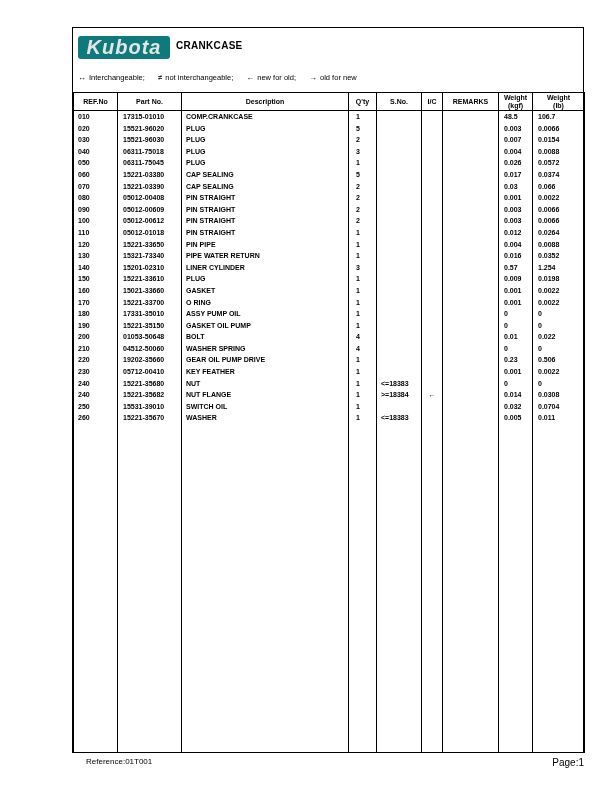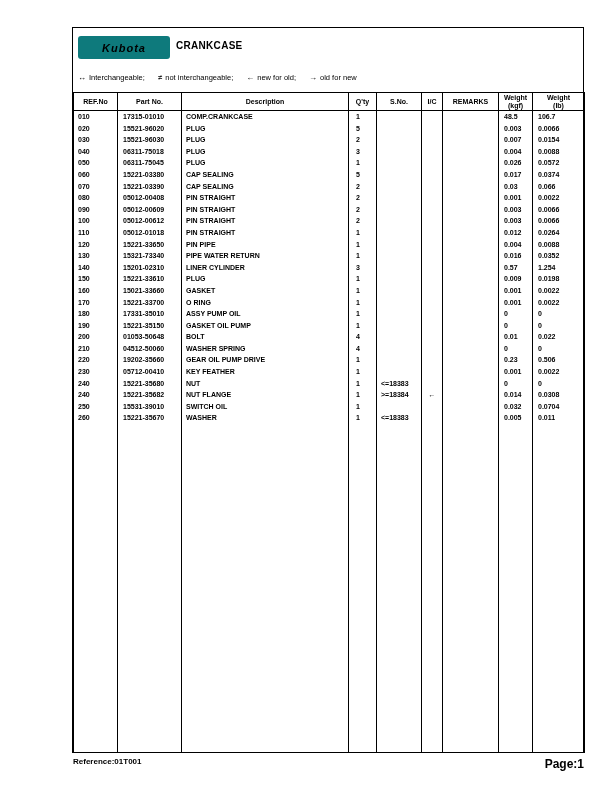--- a/index.html
+++ b/index.html
@@ -14,24 +14,24 @@
   }
   .page-border {
     position: absolute; left: 72px; top: 27px;
     width: 512px; height: 726px;
     border: 1px solid #000;
   }
   .logo {
     position: absolute; left: 78px; top: 36px;
     width: 92px; height: 23px;
     background: #0e7a7c;
-    color: #000000;
+    color: #e5e5e5;
     display: flex; align-items: center; justify-content: center;
     font-weight: bold; font-style: italic;
-    font-size: 11px; letter-spacing: 1px;
+    font-size: 20px; letter-spacing: 1px;
     border-radius: 3px;
   }
   .doc-title {
     position: absolute; left: 176px; top: 40px;
     font-size: 10px; font-weight: bold; letter-spacing: .3px;
   }
   .legend {
     position: absolute; left: 78px; top: 73px;
     font-size: 7.5px;
     display: flex; gap: 13px;
@@ -69,26 +69,26 @@
     height: 11.6px;
     line-height: 11.6px;
     vertical-align: middle;
   }
   tbody td:nth-child(2) { padding-left: 5px; }
   tbody td:nth-child(4) { padding-left: 7px; }
   tbody td:nth-child(6) { text-align: center; padding: 0; }
   tbody td:nth-child(8), tbody td:nth-child(9) { padding-left: 5px; }
   tr.filler td { height: auto; }
   .footer-ref {
-    position: absolute; left: 73px; top: 757px;
-    font-size: 8px; font-weight: bold;
+    position: absolute; left: 86px; top: 757px;
+    font-size: 8px; font-weight: normal;
   }
   .footer-page {
     position: absolute; right: 28px; top: 757px;
-    font-size: 12px; font-weight: bold; margin-left: 21px;
+    font-size: 10px; font-weight: normal; margin-left: 21px;
   }
 </style>
 </head>
 <body>
 
 <div class="page-border"></div>
 
 <div class="logo" style="background: rgb(14, 122, 124);">
   <span>Kubota</span>
 </div>

